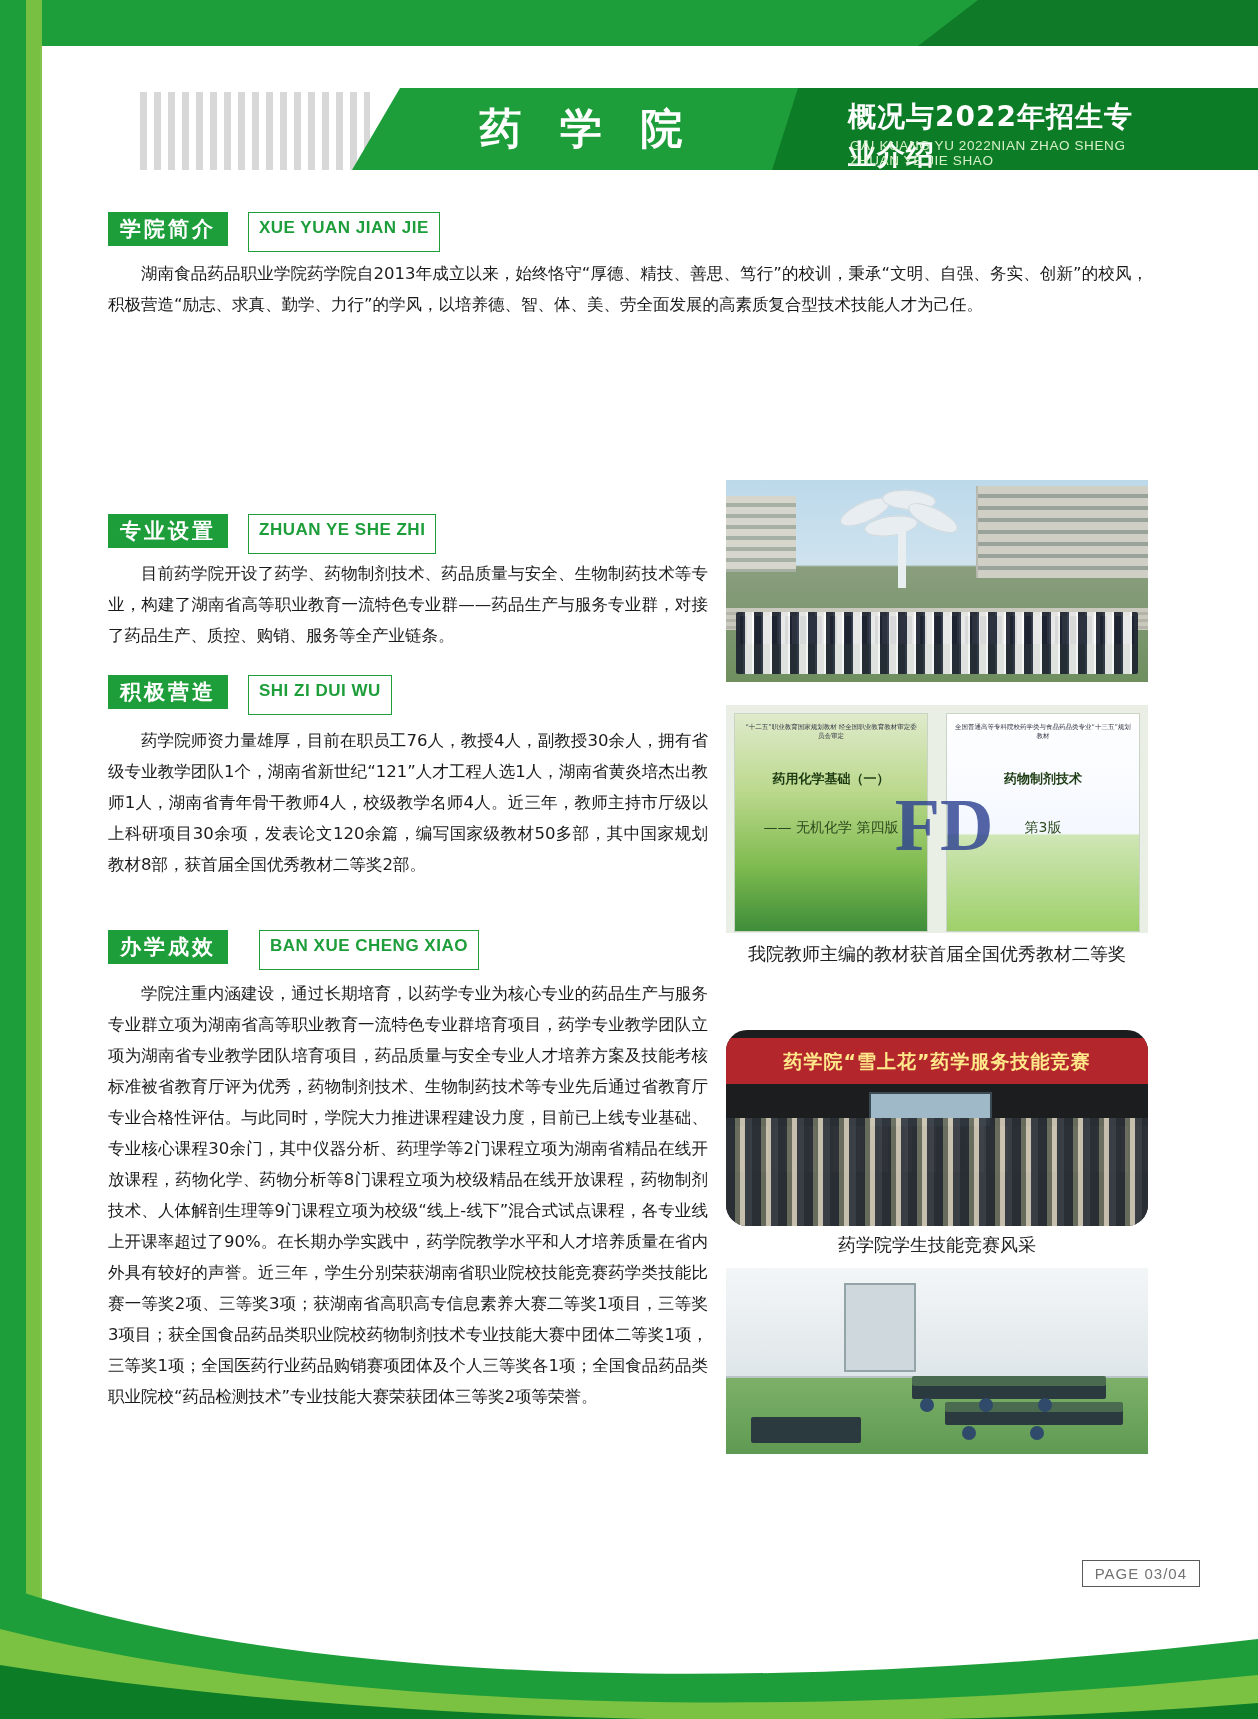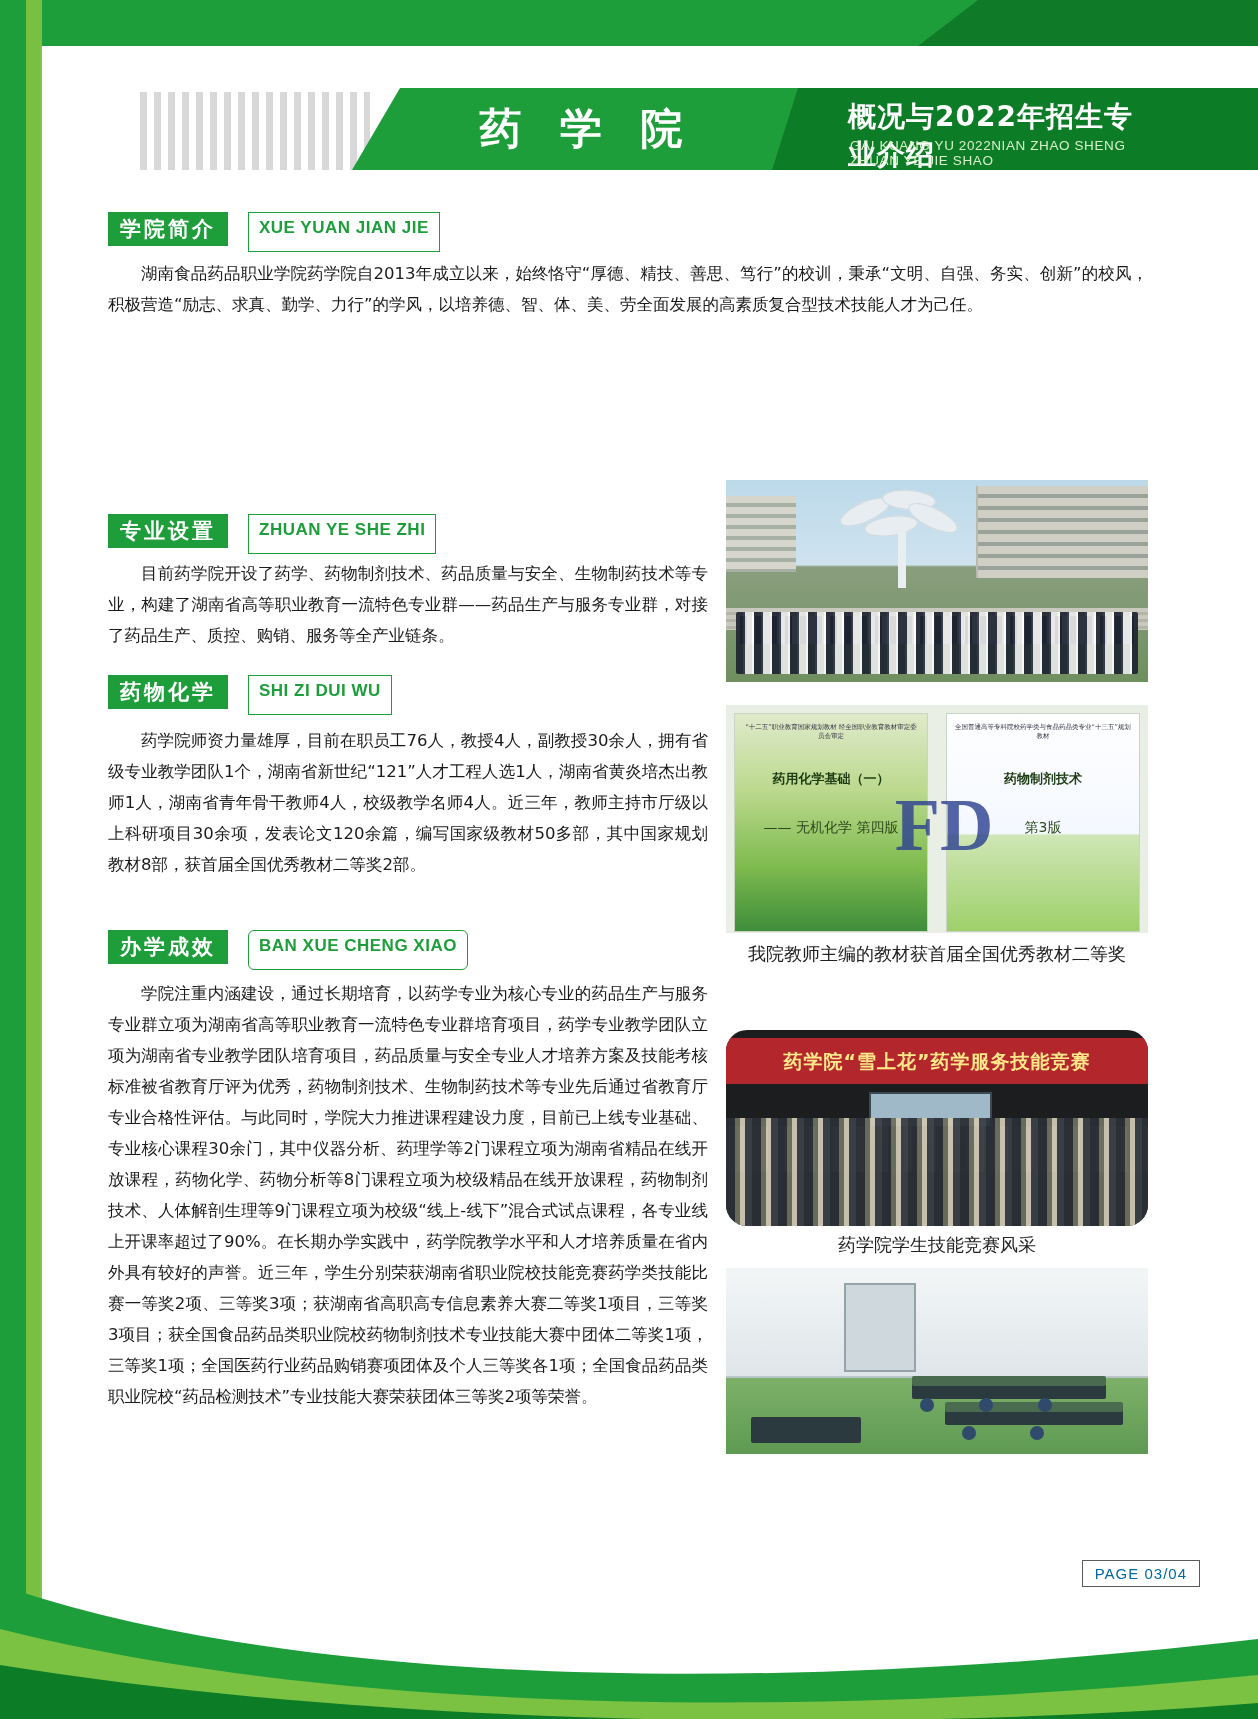--- a/index.html
+++ b/index.html
@@ -316,21 +316,21 @@
     background: #2f4a6b;
   }
 
   
   .page-number {
     position: absolute;
     right: 58px; bottom: 132px;
     border: 1px solid #5a5a5a;
     padding: 4px 12px;
     font-size: 15px;
-    color: #0369a1;
+    color: #737373;
     letter-spacing: 1px;
     background: #fff;
     font-family: "Liberation Sans", sans-serif;
   }
 </style>
 </head>
 <body>
 
 <div class="page">
 
@@ -372,21 +372,21 @@
       <div class="petal" style="left:62px; top:20px; transform:rotate(26deg);"></div>
       <div class="petal" style="left:20px; top:28px; transform:rotate(-8deg);"></div>
     </div>
     <div class="pole"></div>
     <div class="steps"></div>
     <div class="crowd2"></div>
     <div class="crowd"></div>
   </div>
 
   <div class="sec-head" style="left:108px; top:675px;">
-    <div class="cn">药物化学</div>
+    <div class="cn">积极营造</div>
     <div class="en-box" style="left:140px;">SHI ZI DUI WU</div>
   </div>
   <div class="para" style="left:108px; top:725px; width:600px;">
     <p>药学院师资力量雄厚，目前在职员工76人，教授4人，副教授30余人，拥有省级专业教学团队1个，湖南省新世纪“121”人才工程人选1人，湖南省黄炎培杰出教师1人，湖南省青年骨干教师4人，校级教学名师4人。近三年，教师主持市厅级以上科研项目30余项，发表论文120余篇，编写国家级教材50多部，其中国家规划教材8部，获首届全国优秀教材二等奖2部。</p>
   </div>
 
   <div class="photo ph-books" style="left:726px; top:705px; width:422px; height:228px;">
     <div class="bk bk-left">
       <div class="bk-top">“十二五”职业教育国家规划教材  经全国职业教育教材审定委员会审定</div>
       <div class="bk-title">药用化学基础（一）</div>
@@ -396,21 +396,21 @@
       <div class="bk-top">全国普通高等专科院校药学类与食品药品类专业“十三五”规划教材</div>
       <div class="bk-title">药物制剂技术</div>
       <div class="bk-sub">第3版</div>
     </div>
     <div class="fd">FD</div>
   </div>
   <div class="caption" style="left:726px; top:942px; width:422px;">我院教师主编的教材获首届全国优秀教材二等奖</div>
 
   <div class="sec-head" style="left:108px; top:930px;">
     <div class="cn">办学成效</div>
-    <div class="en-box" style="left:140px;border-radius:6px;">BAN XUE CHENG XIAO</div>
+    <div class="en-box" style="left:151px;">BAN XUE CHENG XIAO</div>
   </div>
   <div class="para" style="left:108px; top:978px; width:600px;">
     <p>学院注重内涵建设，通过长期培育，以药学专业为核心专业的药品生产与服务专业群立项为湖南省高等职业教育一流特色专业群培育项目，药学专业教学团队立项为湖南省专业教学团队培育项目，药品质量与安全专业人才培养方案及技能考核标准被省教育厅评为优秀，药物制剂技术、生物制药技术等专业先后通过省教育厅专业合格性评估。与此同时，学院大力推进课程建设力度，目前已上线专业基础、专业核心课程30余门，其中仪器分析、药理学等2门课程立项为湖南省精品在线开放课程，药物化学、药物分析等8门课程立项为校级精品在线开放课程，药物制剂技术、人体解剖生理等9门课程立项为校级“线上-线下”混合式试点课程，各专业线上开课率超过了90%。在长期办学实践中，药学院教学水平和人才培养质量在省内外具有较好的声誉。近三年，学生分别荣获湖南省职业院校技能竞赛药学类技能比赛一等奖2项、三等奖3项；获湖南省高职高专信息素养大赛二等奖1项目，三等奖3项目；获全国食品药品类职业院校药物制剂技术专业技能大赛中团体二等奖1项，三等奖1项；全国医药行业药品购销赛项团体及个人三等奖各1项；全国食品药品类职业院校“药品检测技术”专业技能大赛荣获团体三等奖2项等荣誉。</p>
   </div>
 
   <div class="photo ph-comp" style="left:726px; top:1030px; width:422px; height:196px;">
     <div class="banner">药学院“雪上花”药学服务技能竞赛</div>
     <div class="screen"></div>
     <div class="rows2"></div>
     <div class="rows"></div>

